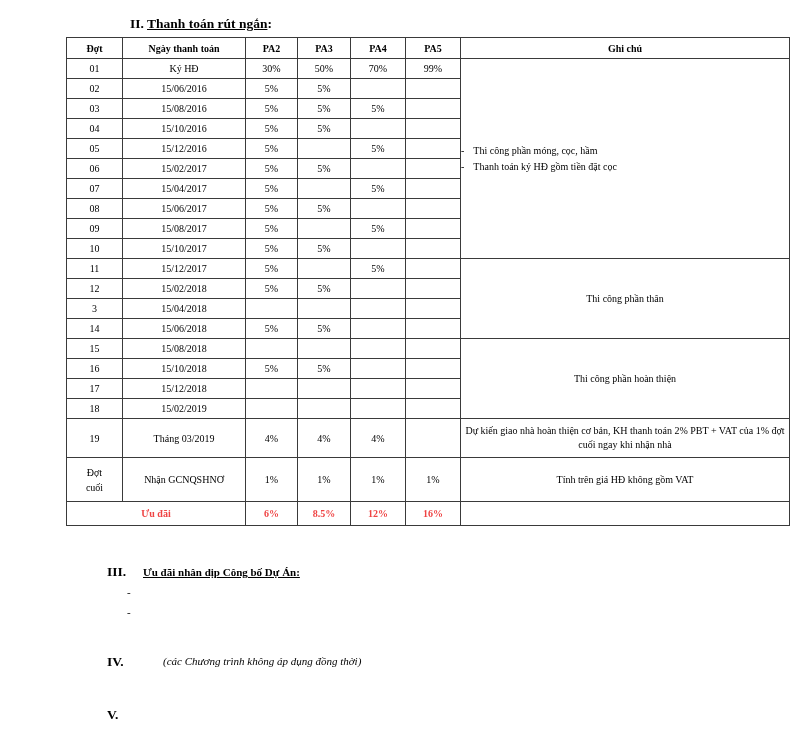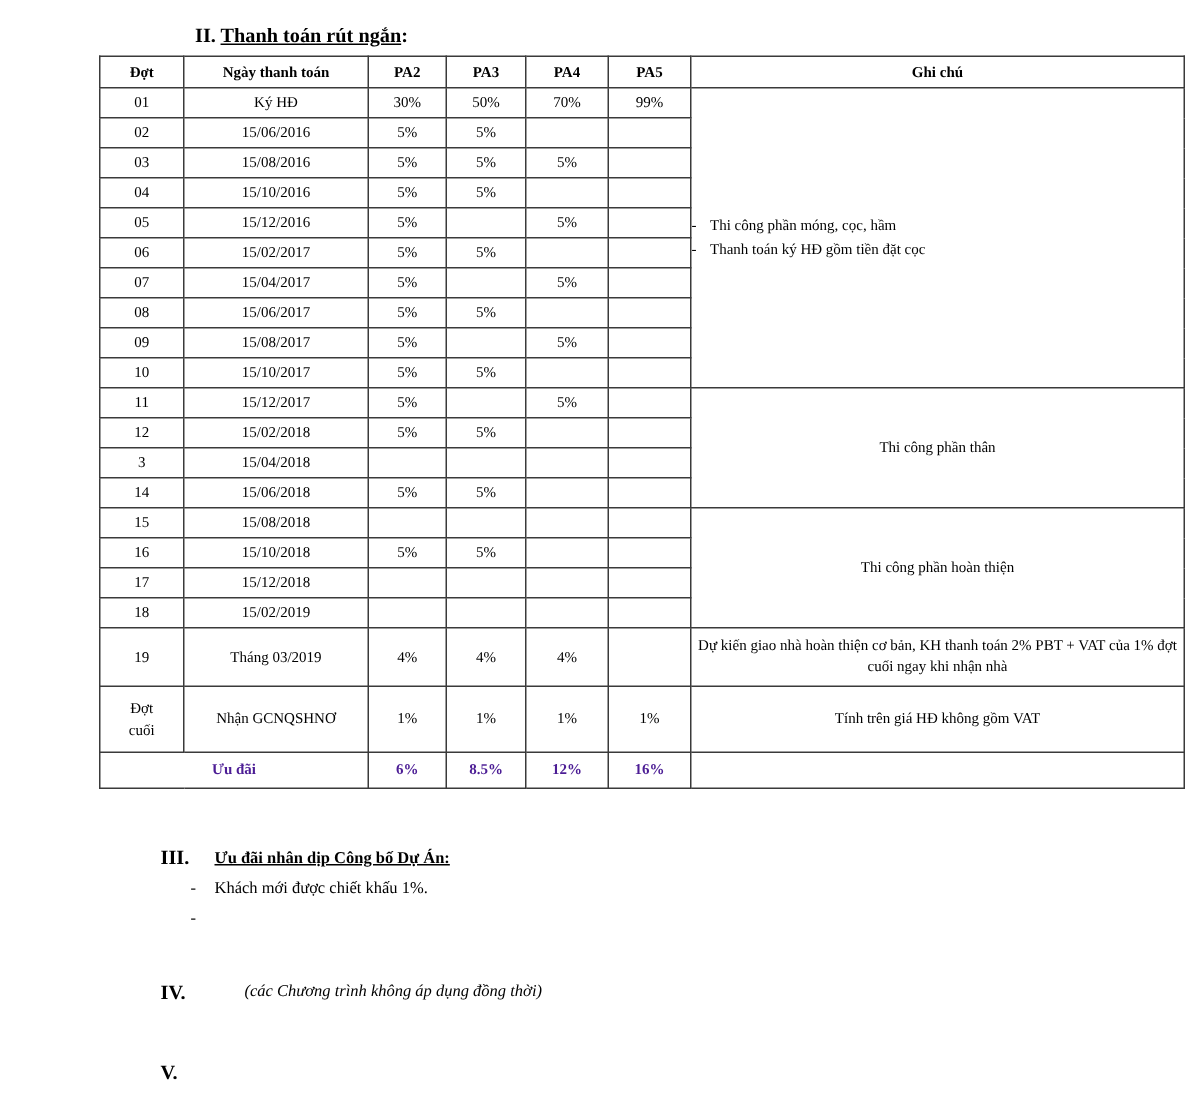--- a/index.html
+++ b/index.html
@@ -29,21 +29,21 @@
   .pay-table th { font-weight: bold; height: 20px; }
   tr.std td { height: 19px; }
   tr.r19 td { height: 38px; }
   tr.final td { height: 43px; }
   tr.promo td { height: 23px; }
   .note-cell {
     text-align: left; padding: 2px 8px 2px 8px; line-height: 1.4;
   }
   .note-line { display: flex; gap: 9px; line-height: 1.55; }
   .note-line .marker { flex: 0 0 auto; }
-  .red { color: #4c1d95; font-weight: bold; }
+  .red { color: #ef4444; font-weight: bold; }
   .force-wrap-dot  { display: inline-block; width: 34px; line-height: 1.5; }
   .force-wrap-date { display: inline-block; width: 88px; line-height: 1.5; }
 
   .sections { margin-left: 107px; width: 612px; }
   .section { display: flex; align-items: flex-start; }
   .sec-numeral { flex: 0 0 36px; font-weight: bold; font-size: 13.5px; line-height: 20px; }
   .sec-content { flex: 1 1 auto; font-size: 11px; }
 
   .section-iii { margin-top: 36px; }
   .section-iii .sec-heading {
@@ -279,21 +279,20 @@
 
   <div class="sections">
 
     <div class="section section-iii">
       <div class="sec-numeral">III.</div>
       <div class="sec-content">
         <div class="sec-heading">Ưu đãi nhân dịp Công bố Dự Án:</div>
         <div class="bullets">
           <div class="bullet-row">
               <span class="marker">-</span>
-              <span>Khách mới được chiết khấu 1%.</span>
             </div>
           <div class="bullet-row">
               <span class="marker">-</span>
             </div>
         </div>
       </div>
     </div>
 
     <div class="section section-iv">
       <div class="sec-numeral">IV.</div>

